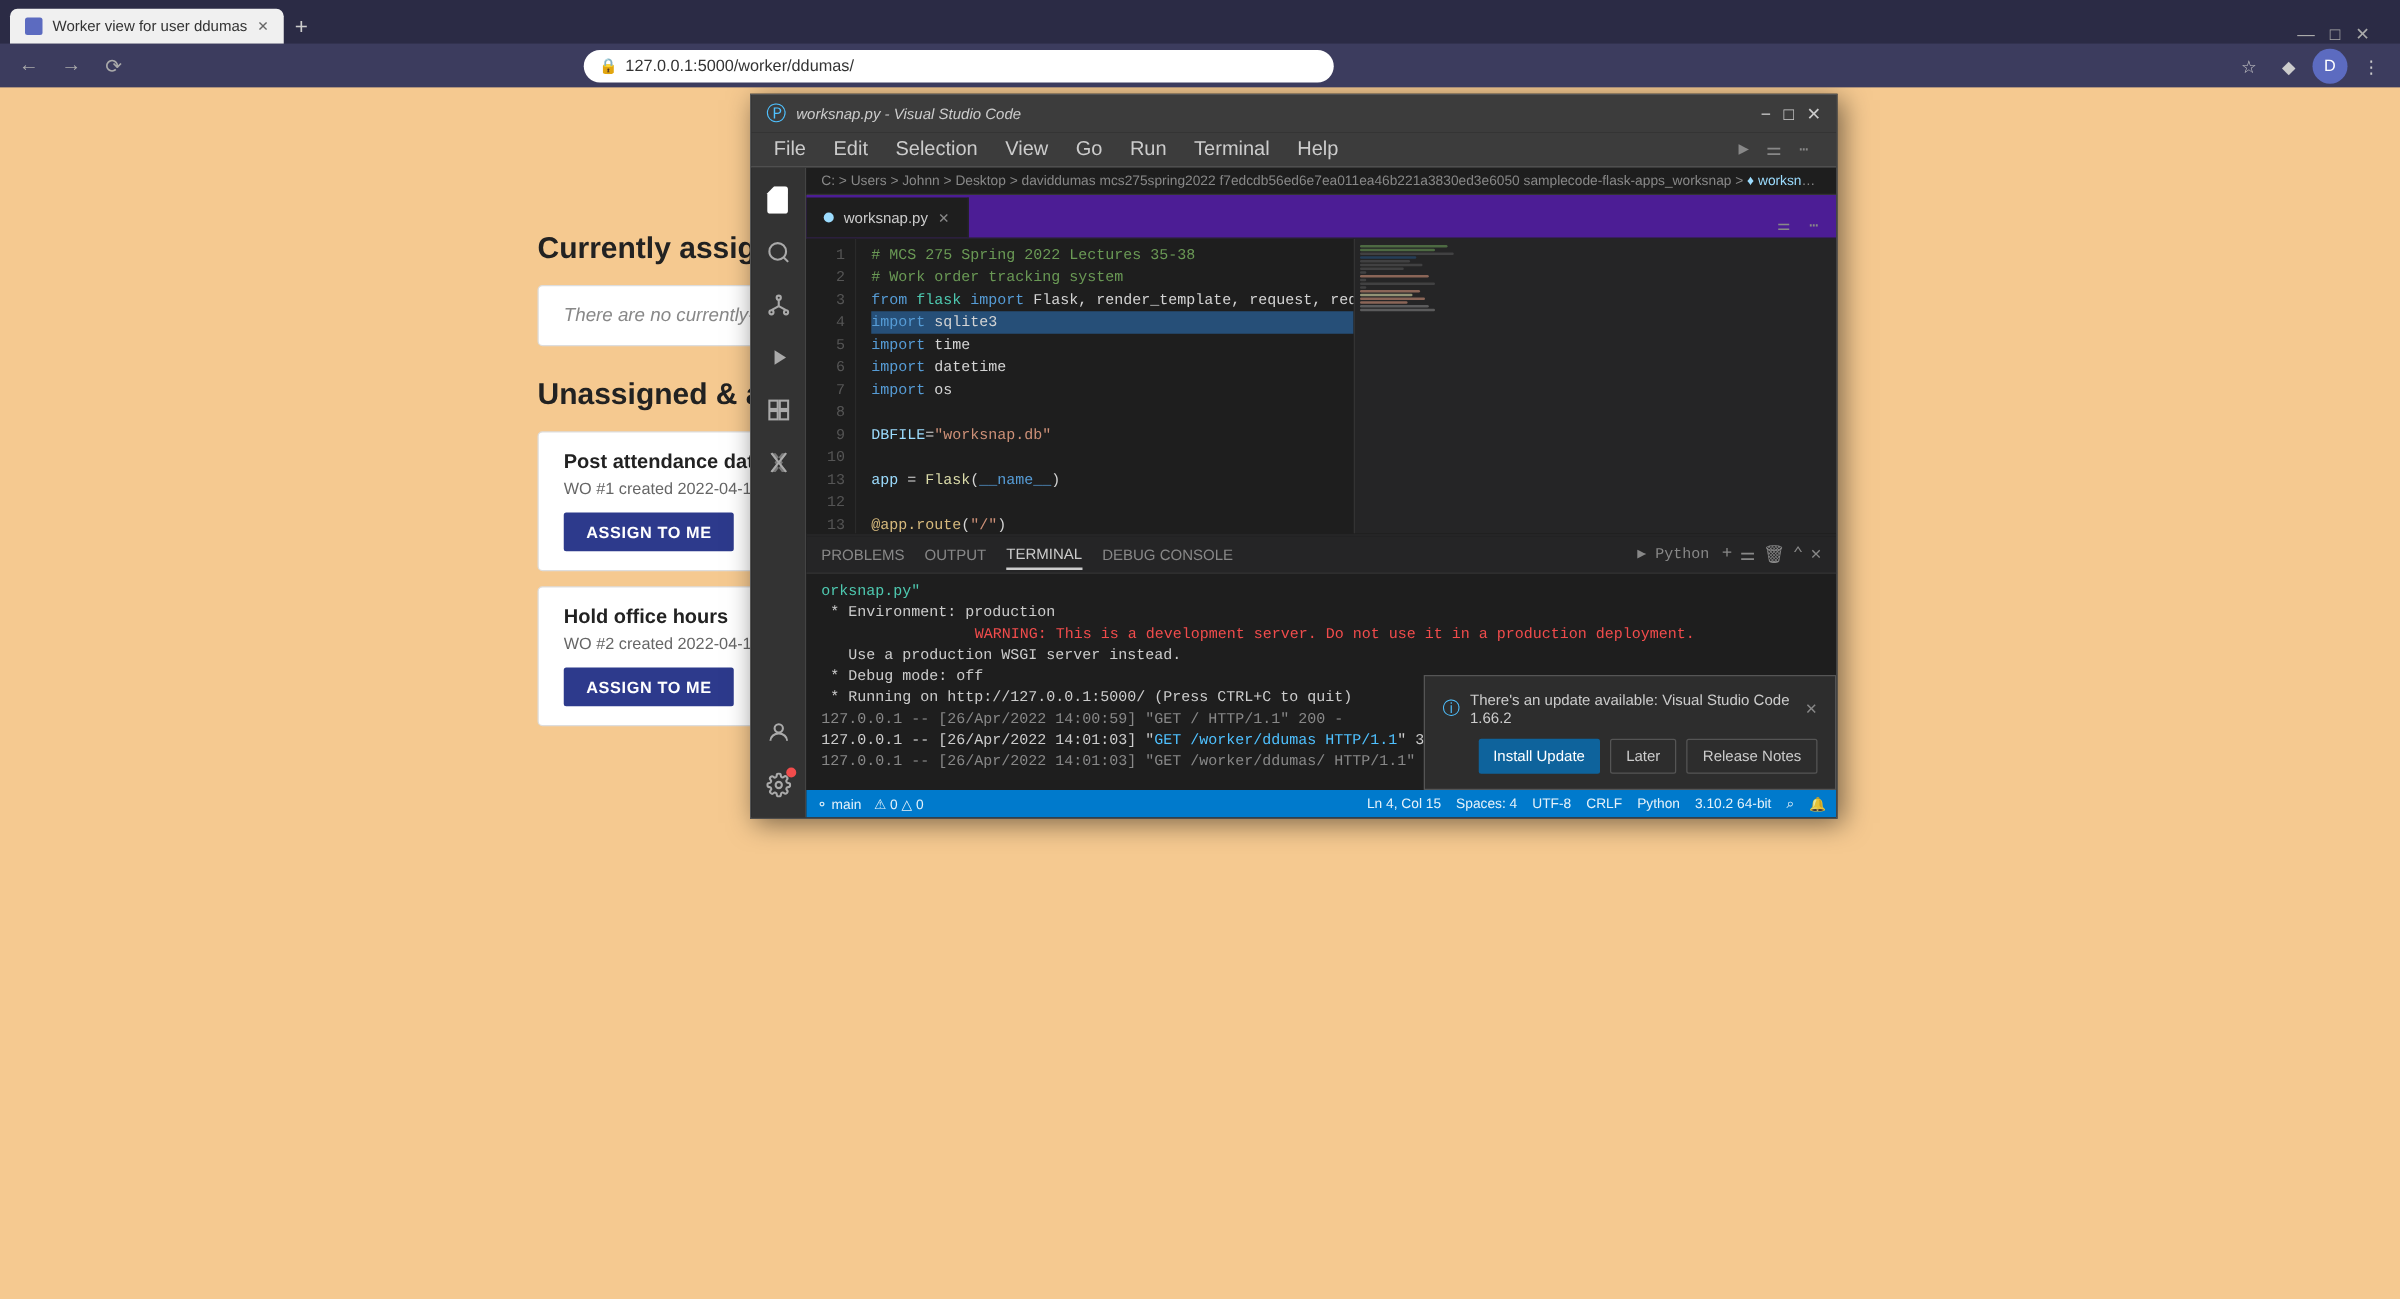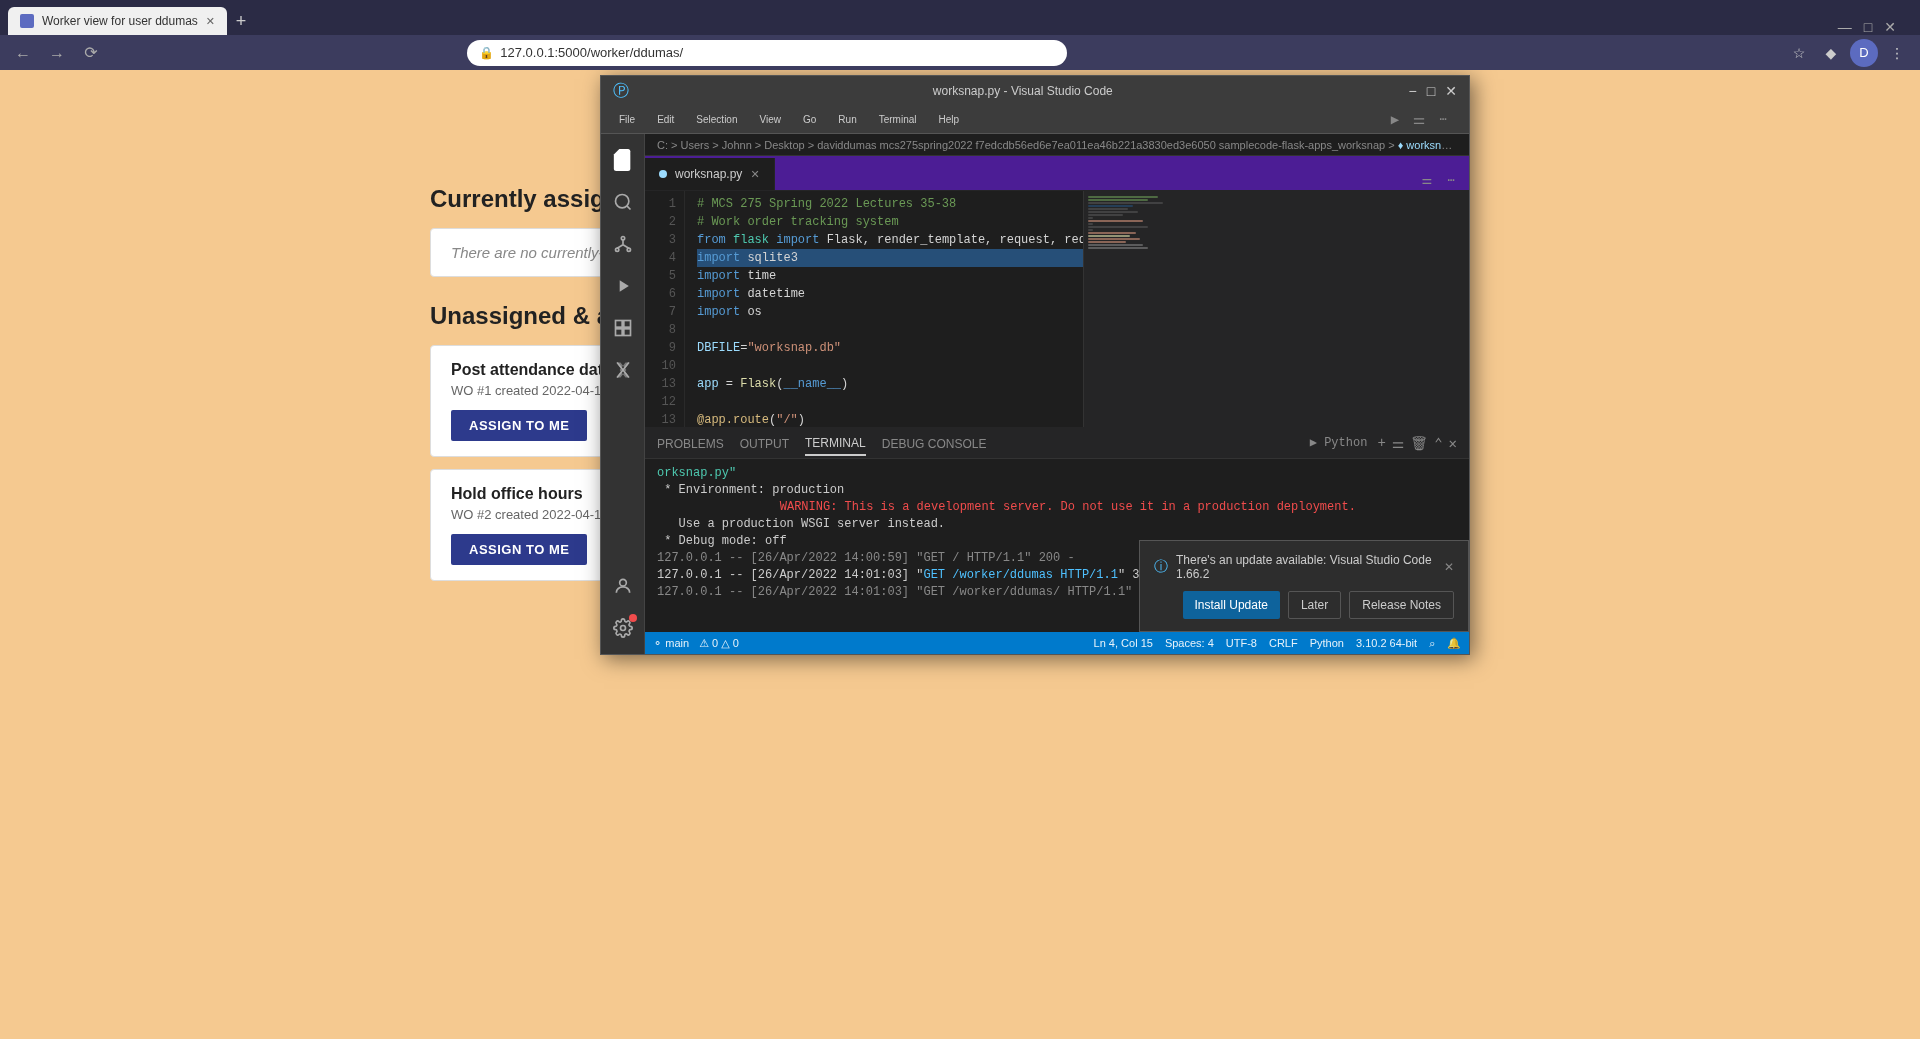--- a/index.html
+++ b/index.html
@@ -229,21 +229,22 @@
       background: #3c3c3c;
       display: flex;
       align-items: center;
       padding: 0 12px;
       color: #ccc;
       font-size: 12px;
       font-family: Arial, sans-serif;
     }
     .vscode-title-text {
       flex: 1;
-      text-align: center;
+      text-align: left;
+      font-style: italic;
     }
     .vscode-title-controls {
       display: flex;
       gap: 10px;
       font-size: 14px;
     }
     .vscode-title-controls span {
       cursor: pointer;
       color: #ccc;
     }
@@ -254,21 +255,21 @@
       background: #3c3c3c;
       display: flex;
       align-items: center;
       padding: 0 8px;
       gap: 2px;
       border-bottom: 1px solid #555;
     }
     .vscode-menu-item {
       padding: 4px 10px;
       color: #ccc;
-      font-size: 10px;
+      font-size: 16px;
       font-family: Arial, sans-serif;
       cursor: pointer;
       border-radius: 2px;
     }
 
     
     .vscode-body {
       flex: 1;
       display: flex;
       overflow: hidden;
@@ -783,20 +784,21 @@
               <span>⌃</span>
               <span>✕</span>
             </div>
           </div>
           <div class="terminal-content">
             <div class="term-line term-green">orksnap.py"</div>
             <div class="term-line"> * Environment: production</div>
             <div class="term-line term-red">   WARNING: This is a development server. Do not use it in a production deployment.</div>
             <div class="term-line">   Use a production WSGI server instead.</div>
             <div class="term-line"> * Debug mode: off</div>
+            <div class="term-line"> * Running on http://127.0.0.1:5000/ (Press CTRL+C to quit)</div>
             <div class="term-line term-dim">127.0.0.1 -- [26/Apr/2022 14:00:59] "GET / HTTP/1.1" 200 -</div>
             <div class="term-line">127.0.0.1 -- [26/Apr/2022 14:01:03] "<span style="color:#4fc1ff;">GET /worker/ddumas HTTP/1.1</span>" 308 -</div>
             <div class="term-line term-dim">127.0.0.1 -- [26/Apr/2022 14:01:03] "GET /worker/ddumas/ HTTP/1.1" 200 -</div>
 
           </div>
 
           <div class="vscode-notification">
             <div class="notification-header">
               <span class="notification-icon">ⓘ</span>
               <span>There's an update available: Visual Studio Code 1.66.2</span>

